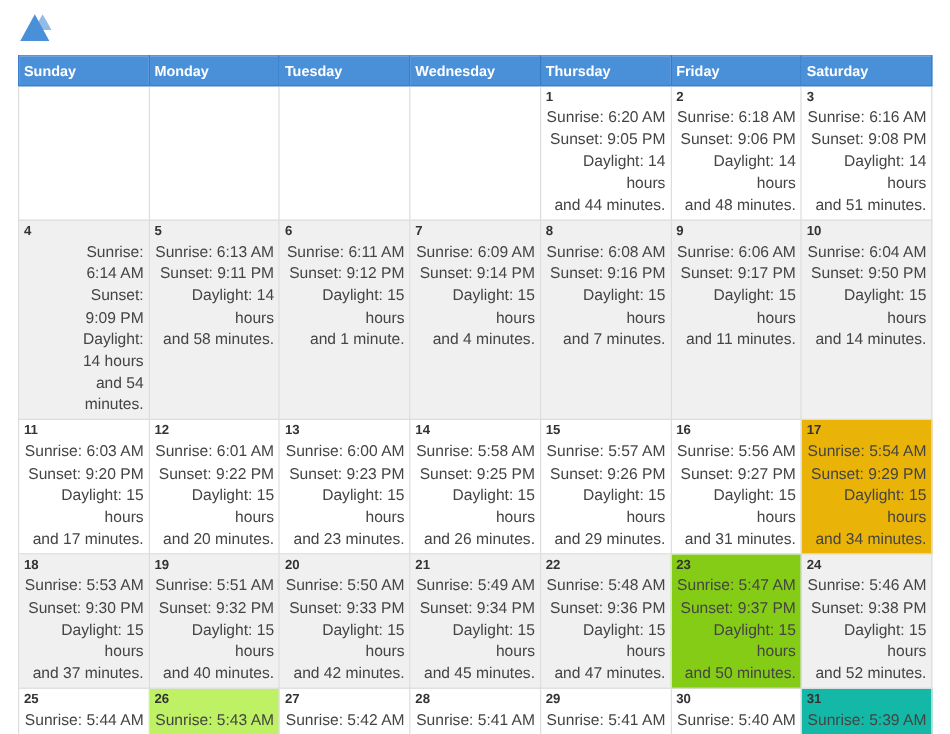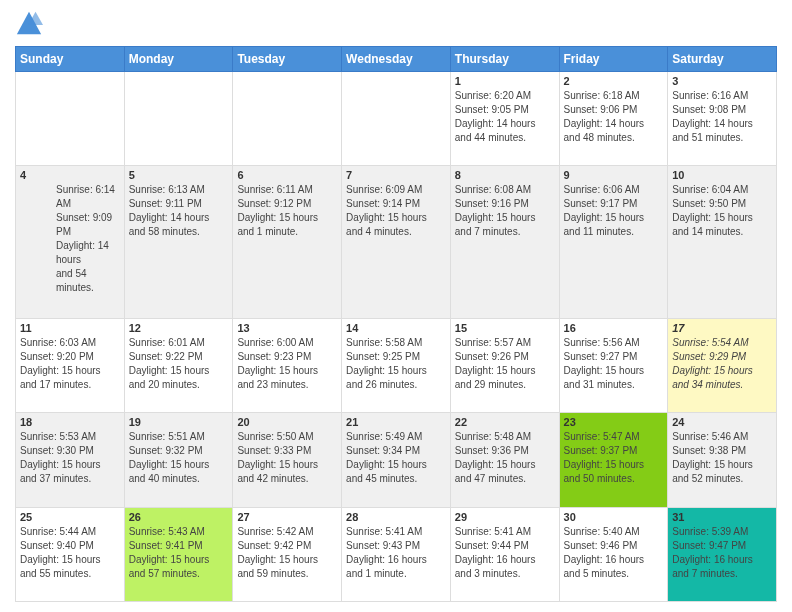--- a/index.html
+++ b/index.html
@@ -88,23 +88,24 @@
       background: #f5f5f5;
     }
     .day-num {
       font-size: 11px;
       font-weight: bold;
       color: #333;
       display: block;
       margin-bottom: 2px;
     }
     .day-info {
-      font-size: 10px;
+      font-size: 13px;
       color: #444;
       line-height: 1.4;
+      text-align: right;
     }
     .empty-cell {
       background: #fff !important;
     }
     .calendar tbody tr:nth-child(odd) td {
       background: #fff;
     }
     .calendar tbody tr:nth-child(even) td {
       background: #f0f0f0;
     }
@@ -257,21 +258,21 @@
 Daylight: 15 hours
 and 29 minutes.</div>
           </td>
           <td style="background: rgb(255, 255, 255);">
             <span class="day-num">16</span>
             <div class="day-info" style="white-space: pre-line;">Sunrise: 5:56 AM
 Sunset: 9:27 PM
 Daylight: 15 hours
 and 31 minutes.</div>
           </td>
-          <td style="background: #fef9c3; font-style: italic;">
+          <td style="background: #eab308;">
             <span class="day-num">17</span>
             <div class="day-info" style="white-space: pre-line;">Sunrise: 5:54 AM
 Sunset: 9:29 PM
 Daylight: 15 hours
 and 34 minutes.</div>
           </td>
         </tr>
         <tr>
           <td style="background: rgb(240, 240, 240);">
             <span class="day-num">18</span>

